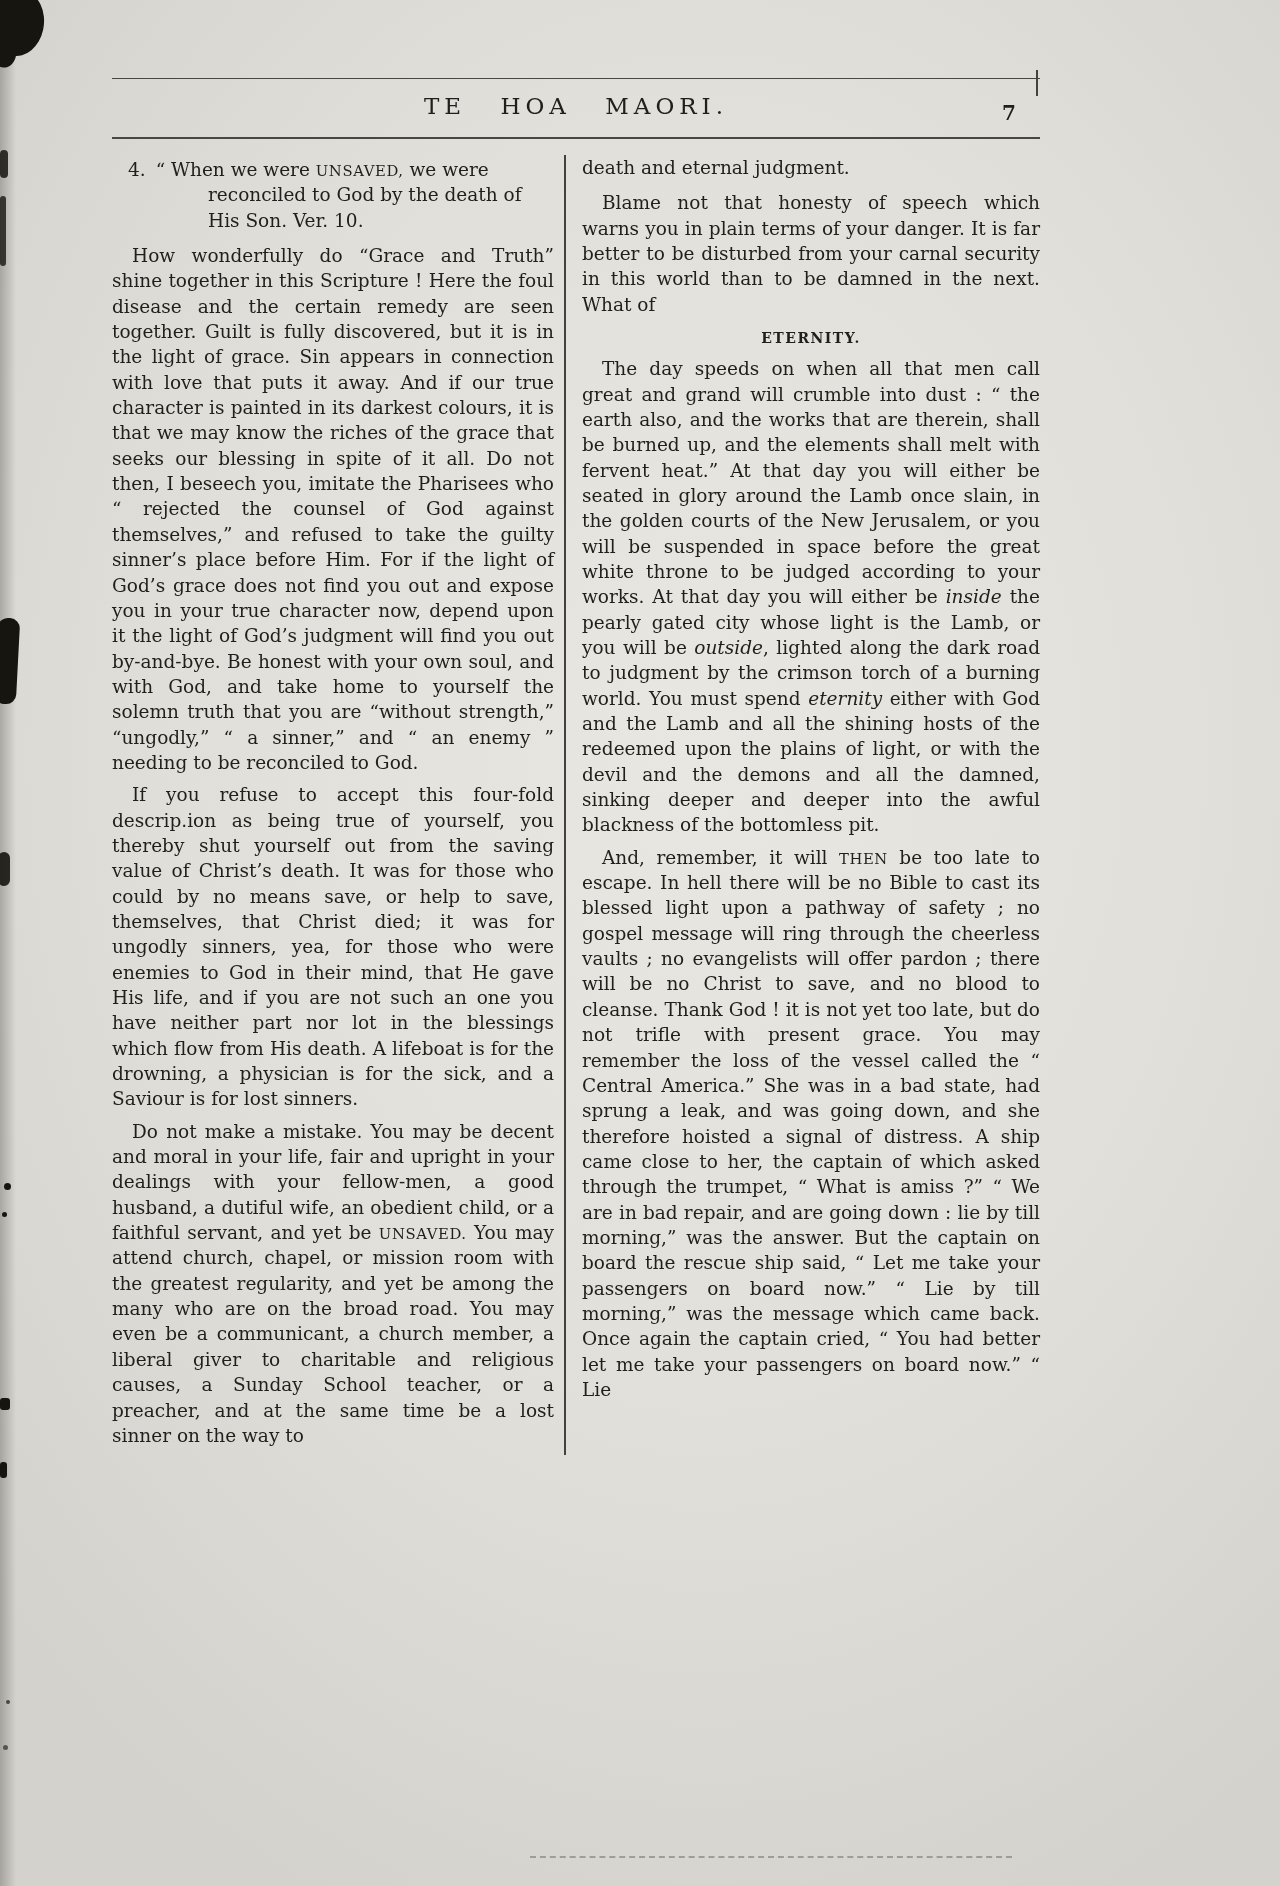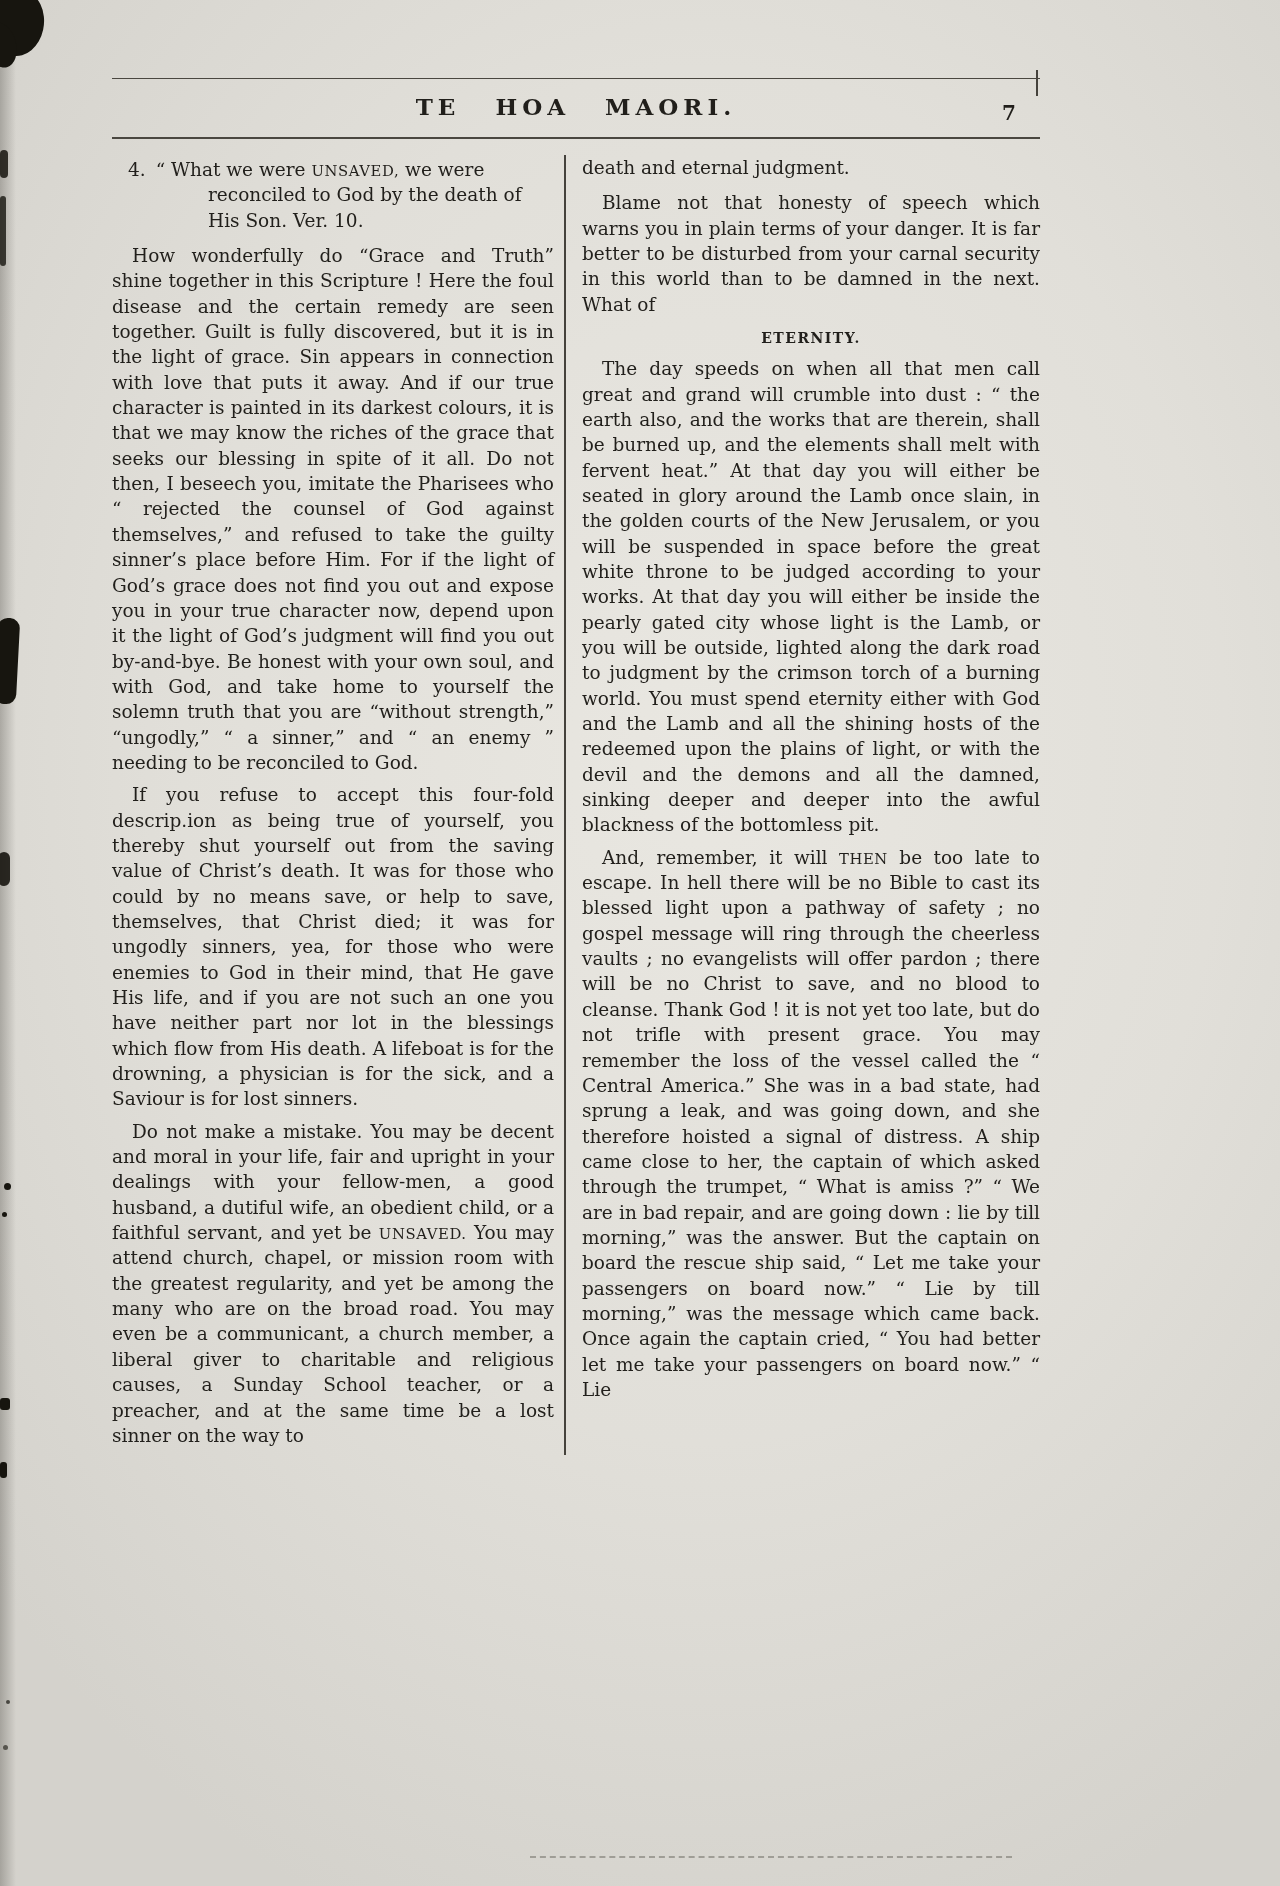--- a/index.html
+++ b/index.html
@@ -13,38 +13,38 @@
   .edge-shade {
     position: absolute; left: 0; top: 0; width: 16px; height: 100%;
     background: linear-gradient(90deg, rgba(45,42,36,.28), rgba(45,42,36,0));
   }
   .page-content { position: absolute; left: 112px; top: 78px; width: 928px; }
   .rule { border: 0; border-top: 2px solid #4a4740; margin: 0; }
   .rule.top-rule { border-top-width: 1.5px; }
   .masthead { position: relative; height: 58px; }
   .masthead-title {
     position: absolute; left: 0; right: 0; top: 14px; text-align: center;
-    font-size: 23px; font-weight: bold; letter-spacing: 5px; word-spacing: 22px;
+    font-size: 23px; font-weight: normal; letter-spacing: 5px; word-spacing: 22px;
   }
   .page-number { position: absolute; right: 24px; top: 22px; font-size: 20px; font-weight: bold; }
   .columns { display: flex; align-items: stretch; padding-top: 16px; }
   .col { font-size: 18.5px; line-height: 1.37; text-align: justify; }
   .col.left { width: 452px; padding-right: 10px; }
   .col-divider { width: 2px; background: #45423c; }
   .col.right { flex: 1; padding-left: 16px; }
   .para { margin: 0 0 7px; text-indent: 20px; }
   .para.no-indent { text-indent: 0; margin-bottom: 10px; }
   .verse { margin: 2px 0 10px; padding-left: 96px; text-indent: -80px; text-align: left; }
   .verse-num { padding-right: 10px; }
   .section-heading {
     font-size: 14px; font-weight: bold; text-align: center;
     letter-spacing: 1.5px; margin: 12px 0 8px; text-indent: 0;
   }
   .sc { font-size: 0.8em; letter-spacing: 0.6px; }
-  .em { }
+  .em { font-style: italic; }
   .artifact { position: absolute; background: #17150f; }
   .a-smudge-tl-1 { left: -8px; top: -10px; width: 52px; height: 66px; border-radius: 40% 60% 55% 45%; transform: rotate(12deg); }
   .a-smudge-tl-2 { left: -14px; top: 22px; width: 30px; height: 46px; border-radius: 50%; transform: rotate(-15deg); }
   .a-streak-1 { left: 0; top: 150px; width: 8px; height: 28px; border-radius: 4px; opacity: .85; }
   .a-streak-2 { left: 0; top: 196px; width: 6px; height: 70px; border-radius: 3px; opacity: .8; }
   .a-blob-mid { left: -4px; top: 618px; width: 22px; height: 86px; border-radius: 10px; transform: rotate(3deg); }
   .a-blob-small { left: -2px; top: 852px; width: 12px; height: 34px; border-radius: 6px; opacity: .9; }
   .a-dot-1 { left: 4px; top: 1183px; width: 7px; height: 7px; border-radius: 50%; }
   .a-dot-2 { left: 2px; top: 1212px; width: 5px; height: 5px; border-radius: 50%; }
   .a-dash-1 { left: 0; top: 1398px; width: 10px; height: 12px; border-radius: 3px; }
@@ -83,21 +83,21 @@
   <hr class="rule top-rule">
   <div class="masthead">
     <div class="masthead-title">TE HOA MAORI.</div>
     <div class="page-number">7</div>
   </div>
   <hr class="rule">
 
   <div class="columns">
 
     <section class="col left">
-      <div class="verse"><span class="verse-num">4.</span><span><span>“ What we were </span><span class="sc">UNSAVED,</span><span> we were reconciled to God by the death of His Son. Ver. 10.</span></span></div>
+      <div class="verse"><span class="verse-num">4.</span><span><span>“ When we were </span><span class="sc">UNSAVED,</span><span> we were reconciled to God by the death of His Son. Ver. 10.</span></span></div>
       <p class="para"><span>How wonderfully do “Grace and Truth” shine together in this Scripture ! Here the foul disease and the certain remedy are seen together. Guilt is fully discovered, but it is in the light of grace. Sin appears in connection with love that puts it away. And if our true character is painted in its darkest colours, it is that we may know the riches of the grace that seeks our blessing in spite of it all. Do not then, I beseech you, imitate the Pharisees who “ rejected the counsel of God against themselves,” and refused to take the guilty sinner’s place before Him. For if the light of God’s grace does not find you out and expose you in your true character now, depend upon it the light of God’s judgment will find you out by-and-bye. Be honest with your own soul, and with God, and take home to yourself the solemn truth that you are “without strength,” “ungodly,” “ a sinner,” and “ an enemy ” needing to be reconciled to God.</span></p>
       <p class="para"><span>If you refuse to accept this four-fold descrip.ion as being true of yourself, you thereby shut yourself out from the saving value of Christ’s death. It was for those who could by no means save, or help to save, themselves, that Christ died; it was for ungodly sinners, yea, for those who were enemies to God in their mind, that He gave His life, and if you are not such an one you have neither part nor lot in the blessings which flow from His death. A lifeboat is for the drowning, a physician is for the sick, and a Saviour is for lost sinners.</span></p>
       <p class="para"><span>Do not make a mistake. You may be decent and moral in your life, fair and upright in your dealings with your fellow-men, a good husband, a dutiful wife, an obedient child, or a faithful servant, and yet be </span><span class="sc">UNSAVED.</span><span> You may attend church, chapel, or mission room with the greatest regularity, and yet be among the many who are on the broad road. You may even be a communicant, a church member, a liberal giver to charitable and religious causes, a Sunday School teacher, or a preacher, and at the same time be a lost sinner on the way to</span></p>
     </section>
 
     <div class="col-divider"></div>
 
     <section class="col right">
       <p class="para no-indent"><span>death and eternal judgment.</span></p>
       <p class="para"><span>Blame not that honesty of speech which warns you in plain terms of your danger. It is far better to be disturbed from your carnal security in this world than to be damned in the next. What of</span></p>

